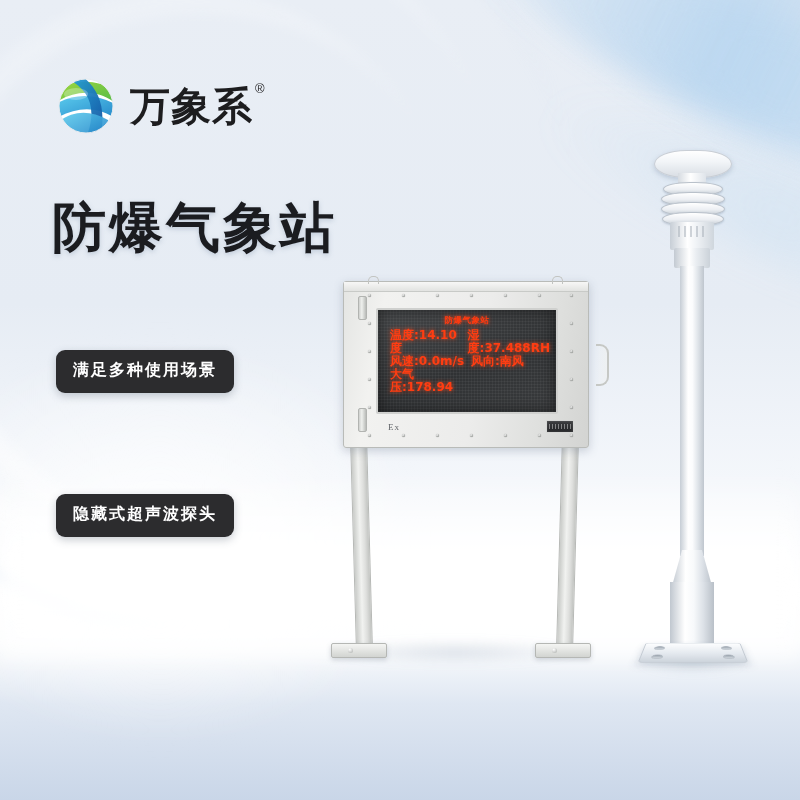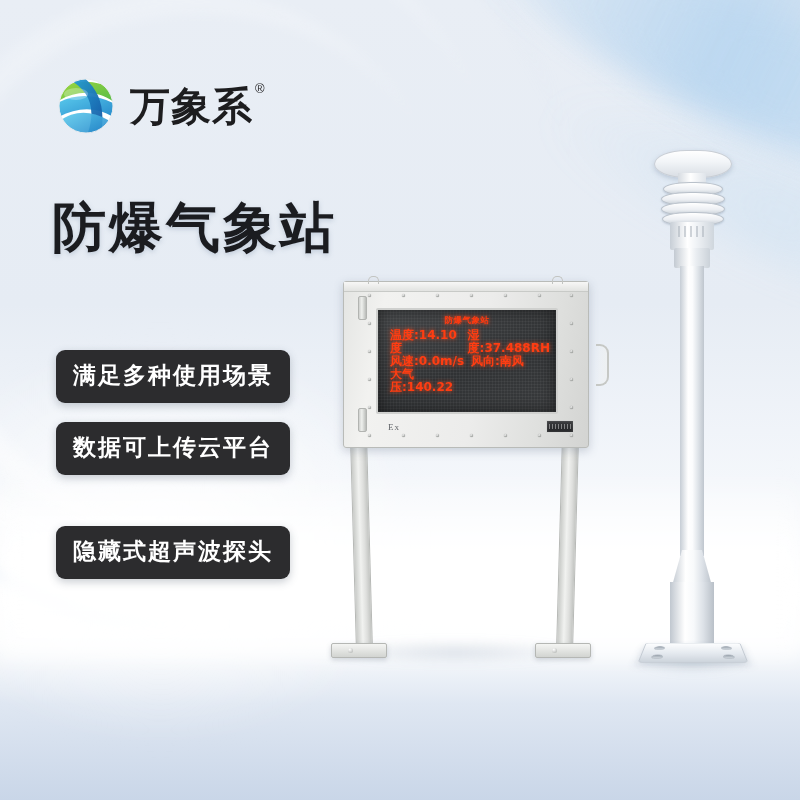--- a/index.html
+++ b/index.html
@@ -69,29 +69,29 @@
     text-shadow:0 2px 5px rgba(120,140,165,.35);
   }
   .subline{
     position:absolute;left:52px;top:283px;
     font-size:30px;font-weight:bold;color:#1b1c20;letter-spacing:1px;
     font-family:"DejaVu Sans","Liberation Sans",sans-serif;
   }
   .pill{
     position:absolute;left:56px;
     background:#2c2c2e;color:#fff;border-radius:9px;
-    font-size:23px;font-weight:bold;letter-spacing:2px;
+    font-size:16px;font-weight:bold;letter-spacing:2px;
     padding:10px 17px 12px 17px;
     font-family:"DejaVu Sans","Liberation Sans",sans-serif;
     box-shadow:0 3px 9px rgba(60,75,95,.28);
     white-space:nowrap;
   }
   .p1{top:350px;}
   .p2{top:422px;}
-  .p3{top:494px;margin-top:32px;}
+  .p3{top:494px;}
 
   
   .tagline{
     position:absolute;left:52px;bottom:32px;
     font-size:33px;font-weight:bold;color:#1f2024;letter-spacing:1px;
     font-family:"DejaVu Sans","Liberation Sans",sans-serif;
     white-space:nowrap;
   }
 
   
@@ -301,21 +301,20 @@
     </svg>
     <div class="logo-text">
       <span class="logo-word">万象系</span>
       <span class="logo-reg">®</span>
     </div>
   </div>
 
   <div class="headline">防爆气象站</div>
 
   <div class="pill p1">满足多种使用场景</div>
-  <div class="pill p2">数据可上传云平台</div>
   <div class="pill p3">隐藏式超声波探头</div>
 
 
   <div id="display-unit">
 
     <div class="shadow-soft" style="left:0px;top:358px;width:260px;height:26px;"></div>
 
     <div class="leg leg-l"></div>
     <div class="leg leg-r"></div>
     <div class="foot foot-l"></div>
@@ -370,21 +369,21 @@
           <div class="led-row">
             <div class="led-col-a">
               <span>风速</span><span>:</span><span>0.0m/s</span>
             </div>
             <div class="led-col-b">
               <span>风向</span><span>:</span><span>南风</span>
             </div>
           </div>
           <div class="led-row">
             <div class="led-col-a">
-              <span>大气压</span><span>:</span><span>140.22</span>
+              <span>大气压</span><span>:</span><span>178.94</span>
             </div>
             <div class="led-col-b"></div>
           </div>
         </div>
       </div>
 
       <div class="ex-mark">Ex</div>
       <div class="nameplate"></div>
     </div>
   </div>

